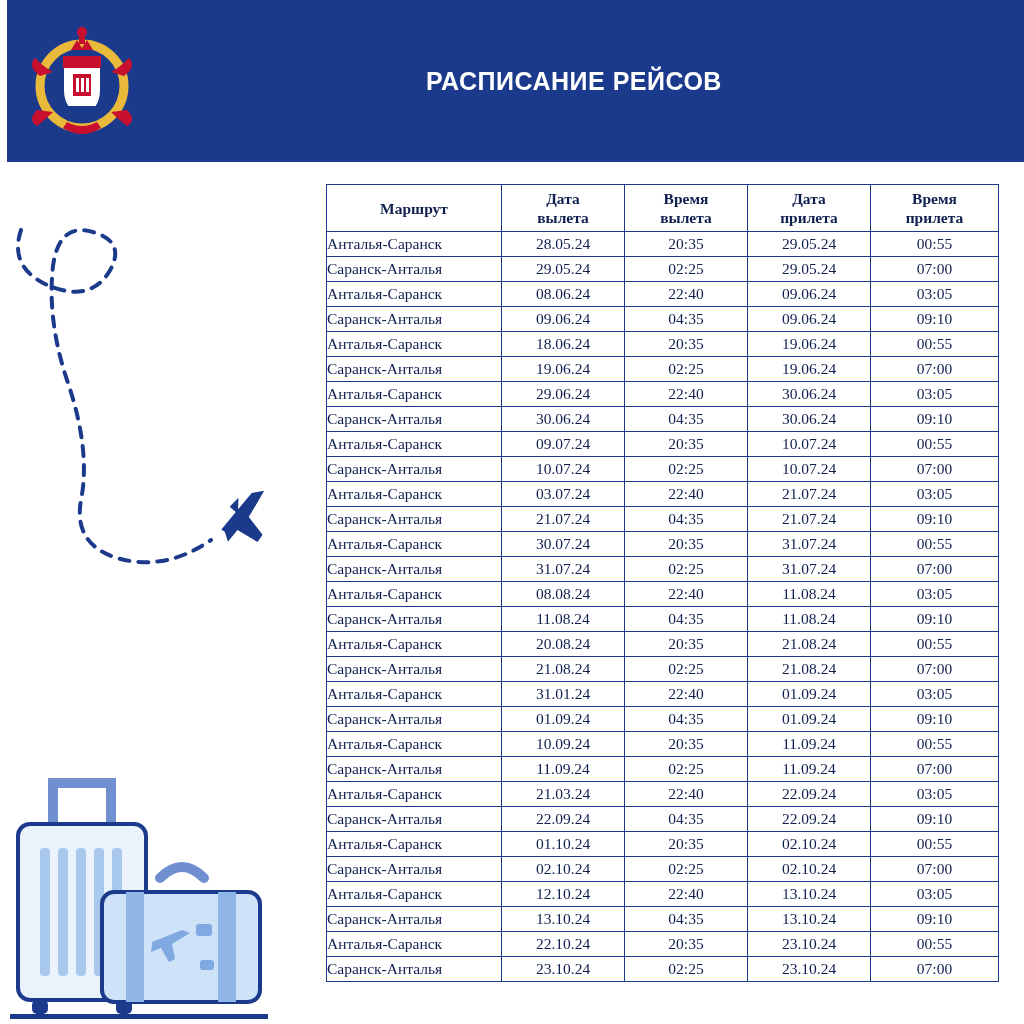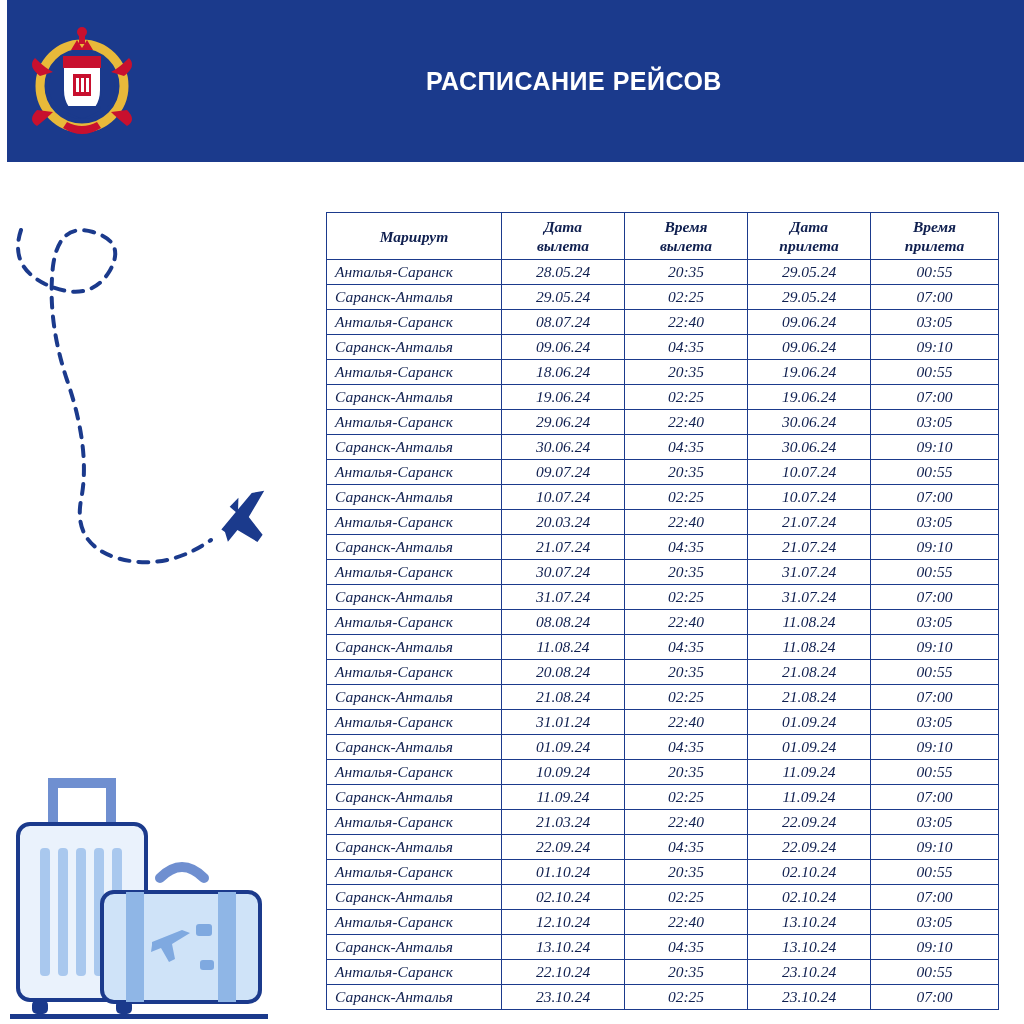--- a/index.html
+++ b/index.html
@@ -71,23 +71,22 @@
   .luggage {
     position: absolute;
     left: 10px;
     bottom: 0px;
   }
 
   
   .table-wrap {
     position: absolute;
     left: 326px;
-    top: 212px;
+    top: 184px;
     width: 672px;
-    font-style: italic;
   }
   table.schedule {
     border-collapse: collapse;
     width: 672px;
     table-layout: fixed;
   }
   table.schedule th,
   table.schedule td {
     border: 1px solid #1b3a8c;
     font-family: "Liberation Serif", serif;
@@ -100,21 +99,21 @@
   }
   table.schedule th {
     font-weight: bold;
     font-size: 15.5px;
     line-height: 19px;
     height: 46px;
     vertical-align: middle;
   }
   table.schedule td.route {
     text-align: left;
-    padding-left: 8px;
+    padding-left: 0;
   }
   col.c-route  { width: 175px; }
   col.c-ddate  { width: 123px; }
   col.c-dtime  { width: 123px; }
   col.c-adate  { width: 123px; }
   col.c-atime  { width: 128px; }
 </style>
 </head>
 <body>
 
@@ -236,21 +235,21 @@
           </tr>
           <tr>
             <td class="route">Саранск-Анталья</td>
             <td>29.05.24</td>
             <td>02:25</td>
             <td>29.05.24</td>
             <td>07:00</td>
           </tr>
           <tr>
             <td class="route">Анталья-Саранск</td>
-            <td>08.07.24</td>
+            <td>08.06.24</td>
             <td>22:40</td>
             <td>09.06.24</td>
             <td>03:05</td>
           </tr>
           <tr>
             <td class="route">Саранск-Анталья</td>
             <td>09.06.24</td>
             <td>04:35</td>
             <td>09.06.24</td>
             <td>09:10</td>
@@ -292,21 +291,21 @@
           </tr>
           <tr>
             <td class="route">Саранск-Анталья</td>
             <td>10.07.24</td>
             <td>02:25</td>
             <td>10.07.24</td>
             <td>07:00</td>
           </tr>
           <tr>
             <td class="route">Анталья-Саранск</td>
-            <td>20.03.24</td>
+            <td>03.07.24</td>
             <td>22:40</td>
             <td>21.07.24</td>
             <td>03:05</td>
           </tr>
           <tr>
             <td class="route">Саранск-Анталья</td>
             <td>21.07.24</td>
             <td>04:35</td>
             <td>21.07.24</td>
             <td>09:10</td>

